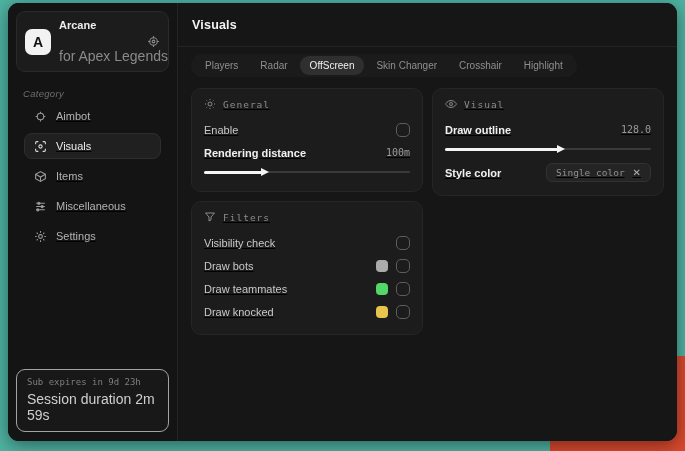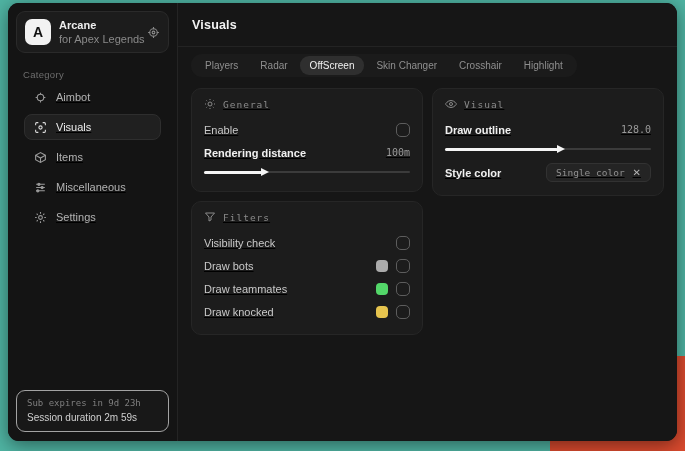--- a/index.html
+++ b/index.html
@@ -29,38 +29,38 @@
     border:1px solid #2a2a2a; border-radius:9px;
     display:flex; align-items:center; gap:8px;
   }
   .logo {
     width:26px; height:26px; background:#f2f2f2; border-radius:7px;
     color:#111; font-weight:bold; font-size:14px;
     display:flex; align-items:center; justify-content:center; flex:0 0 26px;
   }
   .brand-text { flex:1; min-width:0; }
   .brand-title { font-size:11px; font-weight:bold; color:#ededed; }
-  .brand-sub { font-size:11px; color:#8a8a8a; margin-top:2px; white-space:nowrap; }
+  .brand-sub { font-size:14px; color:#8a8a8a; margin-top:17px; white-space:nowrap; }
   .brand-gear { color:#8a8a8a; display:flex; }
-  .cat-label { font-size:9.5px; color:#6e6e6e; margin:8px 0 4px 15px; letter-spacing:.3px; }
+  .cat-label { font-size:9.5px; color:#6e6e6e; margin:8px 0 4px 15px; letter-spacing:.3px;font-style:italic; }
   .nav { display:flex; flex-direction:column; gap:4px; padding:0 16px;text-decoration:underline; }
   .nav-item {
     display:flex; align-items:center; gap:9px; height:26px;
     padding:0 9px; border-radius:8px; border:1px solid transparent;
     color:#b3b3b3; font-size:11px; cursor:default;
   }
   .nav-item .nicon { color:#9a9a9a; display:flex; }
   .nav-item.active { background:#202020; border-color:#2e2e2e; color:#ececec; }
   .nav-item.active .nicon { color:#dcdcdc; }
   .side-footer {
     margin:auto 8px 9px 8px; padding:7px 10px 8px;
     border:1px solid #a3a3a3; border-radius:9px; background:#181818;
   }
   .sf-line1 { font-family:"DejaVu Sans Mono", monospace; font-size:9px; color:#7f7f7f; }
-  .sf-line2 { font-size:10px; color:#cfcfcf; margin-top:4px; }
+  .sf-line2 { font-size:14px; color:#cfcfcf; margin-top:4px; }
   
   .main { flex:1; display:flex; flex-direction:column; background:#161616; }
   .main-header {
     height:44px; display:flex; align-items:center; padding:0 14px;
     border-bottom:1px solid #232323;
   }
   .page-title { font-size:12.5px; font-weight:bold; color:#f2f2f2; letter-spacing:.2px; }
   .tabs-row { padding:7px 13px 0; }
   .tabs {
     display:inline-flex; align-items:center; gap:2px;

